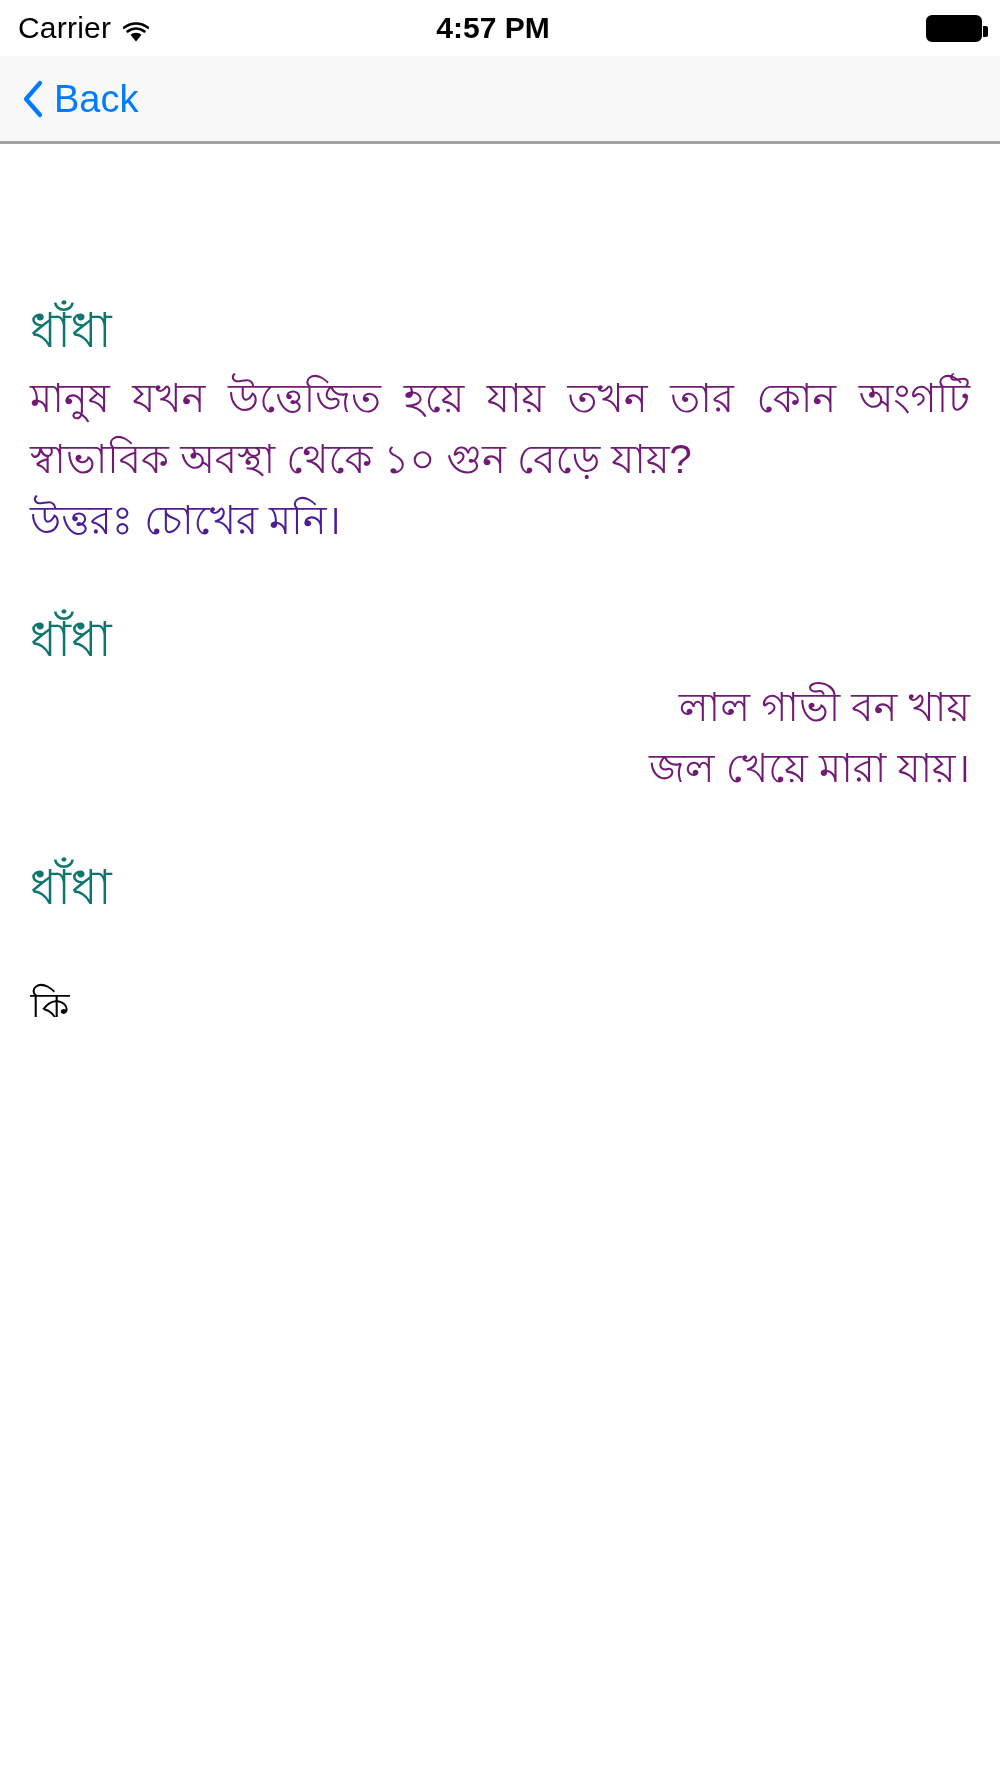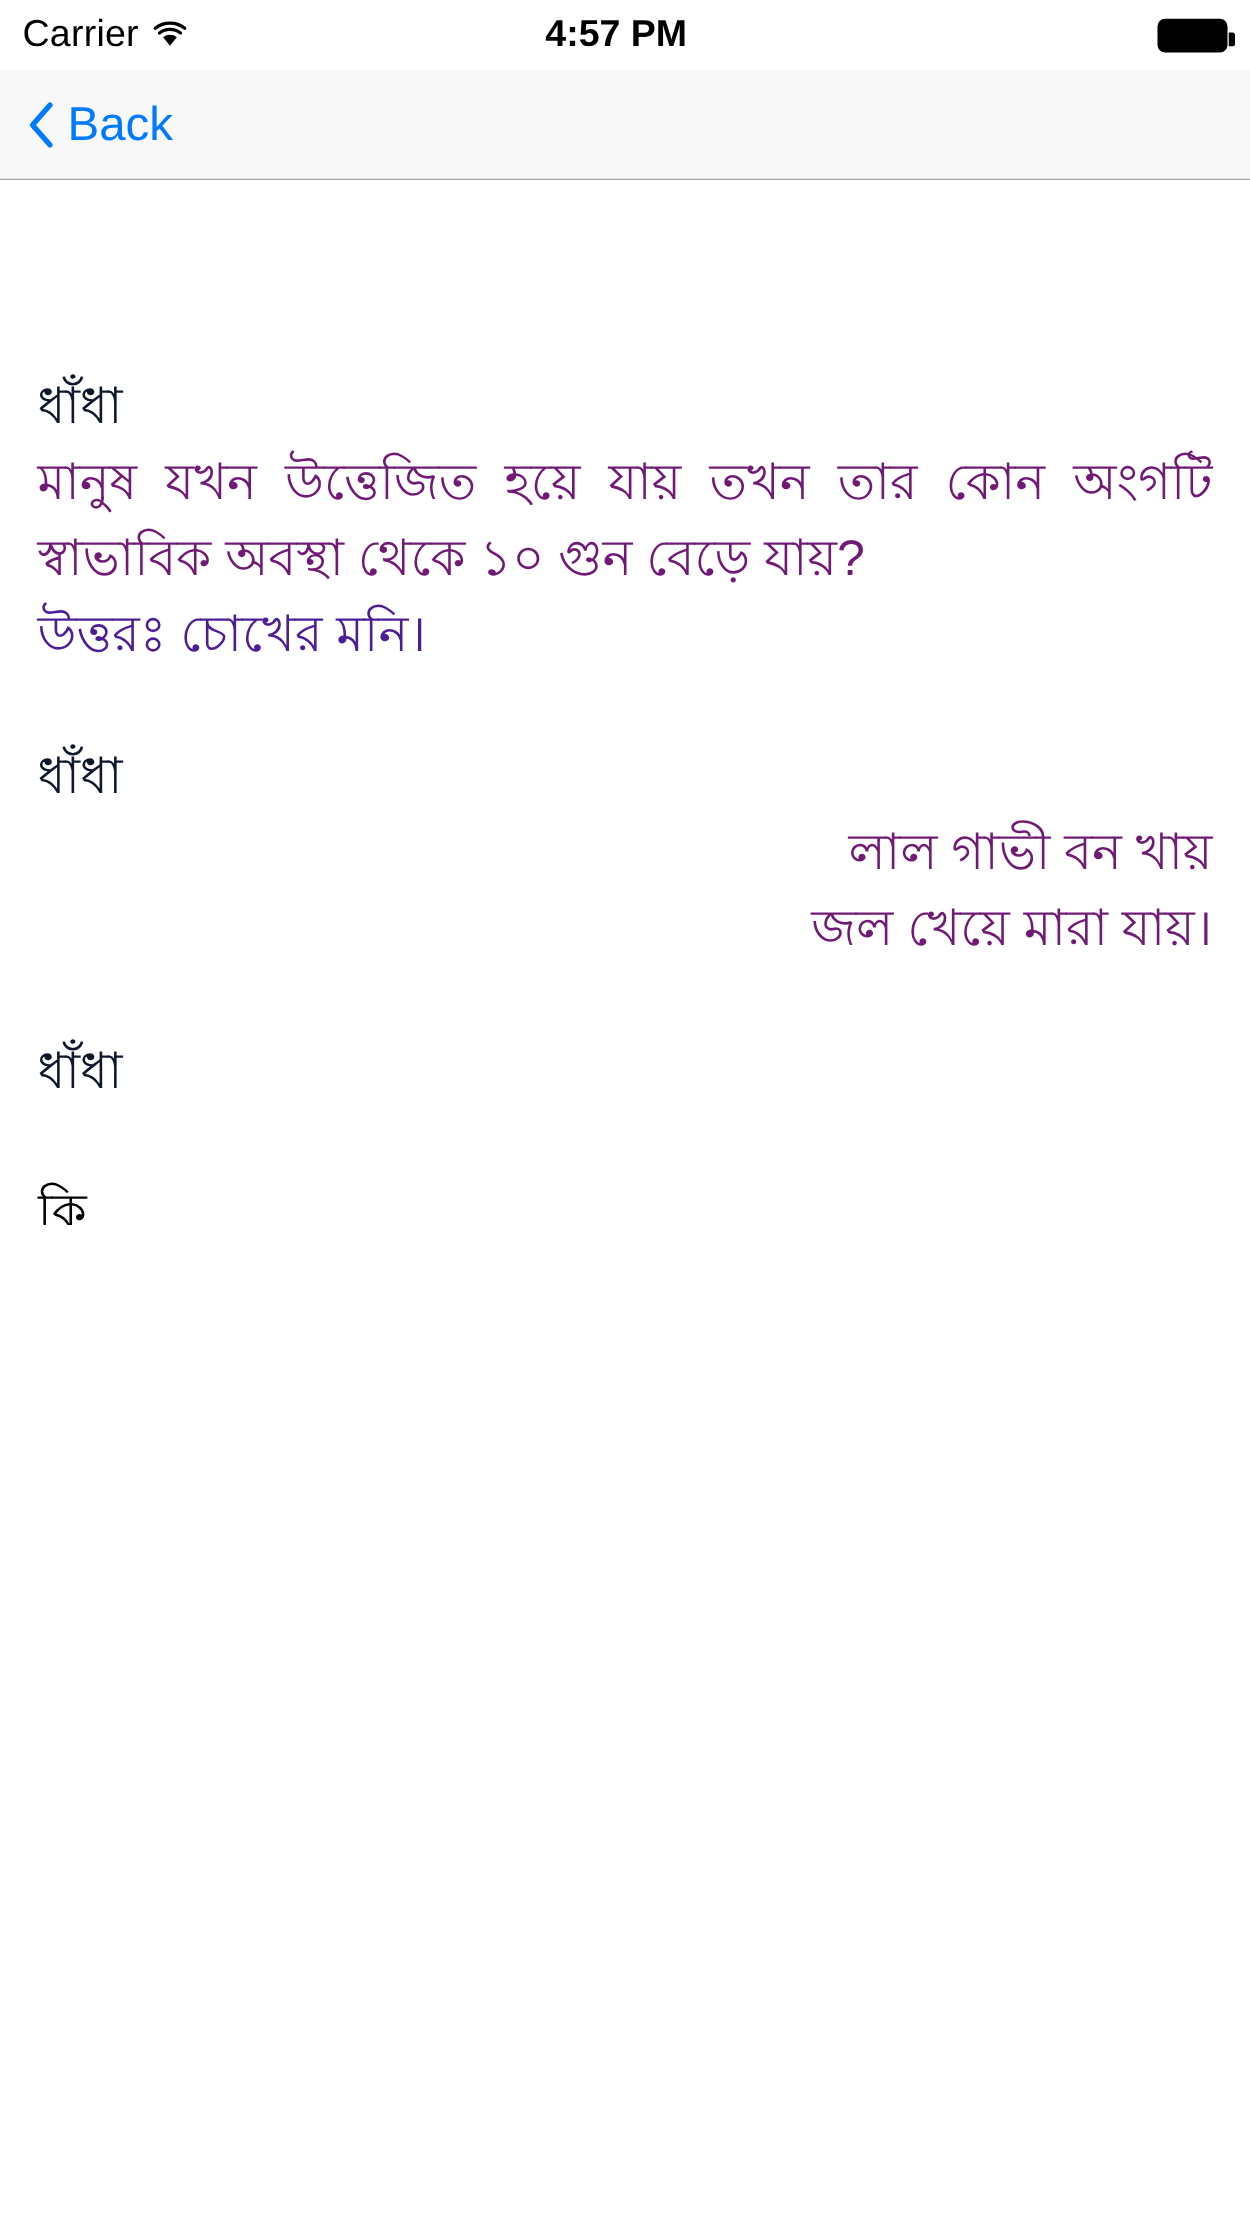--- a/index.html
+++ b/index.html
@@ -15,21 +15,21 @@
   .status-bar {
     position: relative;
     height: 56px;
     background: #ffffff;
     display: flex;
     align-items: center;
     padding: 0 18px;
   }
   .status-left {
     display: flex;
-    align-items: center;
+    align-items: flex-end;
     gap: 10px;
   }
   .carrier-label {
     font-size: 30px;
     color: #000000;
     letter-spacing: 0.2px;
   }
   .wifi-icon {
     display: inline-block;
     width: 30px;
@@ -66,21 +66,21 @@
     width: 5px;
     height: 11px;
     background: #000;
     border-radius: 0 2px 2px 0;
   }
 
   
   .nav-bar {
     height: 88px;
     background: #f8f8f8;
-    border-bottom: 1px solid #a3a3a3;
+    border-bottom: 3px solid #a3a3a3;
     display: flex;
     align-items: center;
     padding: 0 22px;
   }
   .back-button {
     display: flex;
     align-items: center;
     gap: 10px;
     cursor: pointer;
     background: none;
@@ -102,22 +102,22 @@
   .content {
     padding: 150px 30px 0 30px;
     background: #ffffff;
     height: calc(1778px - 56px - 89px);
     overflow: hidden;
   }
   .riddle-block {
     margin-bottom: 52px;
   }
   .riddle-title {
-    font-size: 40px;
-    color: #0f172a;
+    font-size: 48px;
+    color: #0f766e;
     line-height: 1.55;
     font-family: Liberation Sans, sans-serif;
   }
   .riddle-body {
     font-size: 40px;
     color: #701a75;
     line-height: 1.52;
     text-align: justify;
     text-justify: inter-word;
     font-family: "Liberation Sans", sans-serif;

